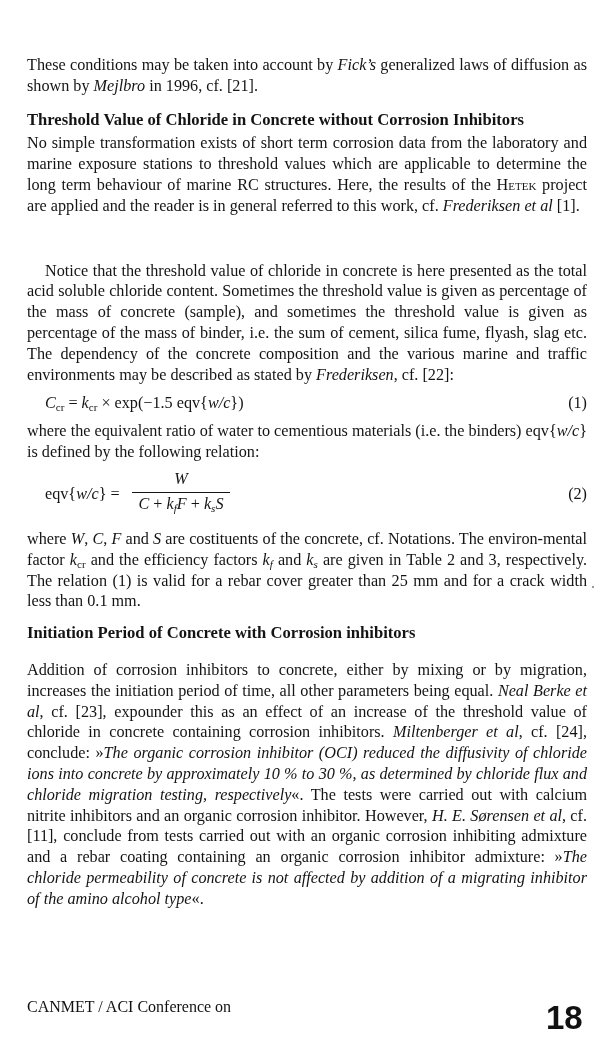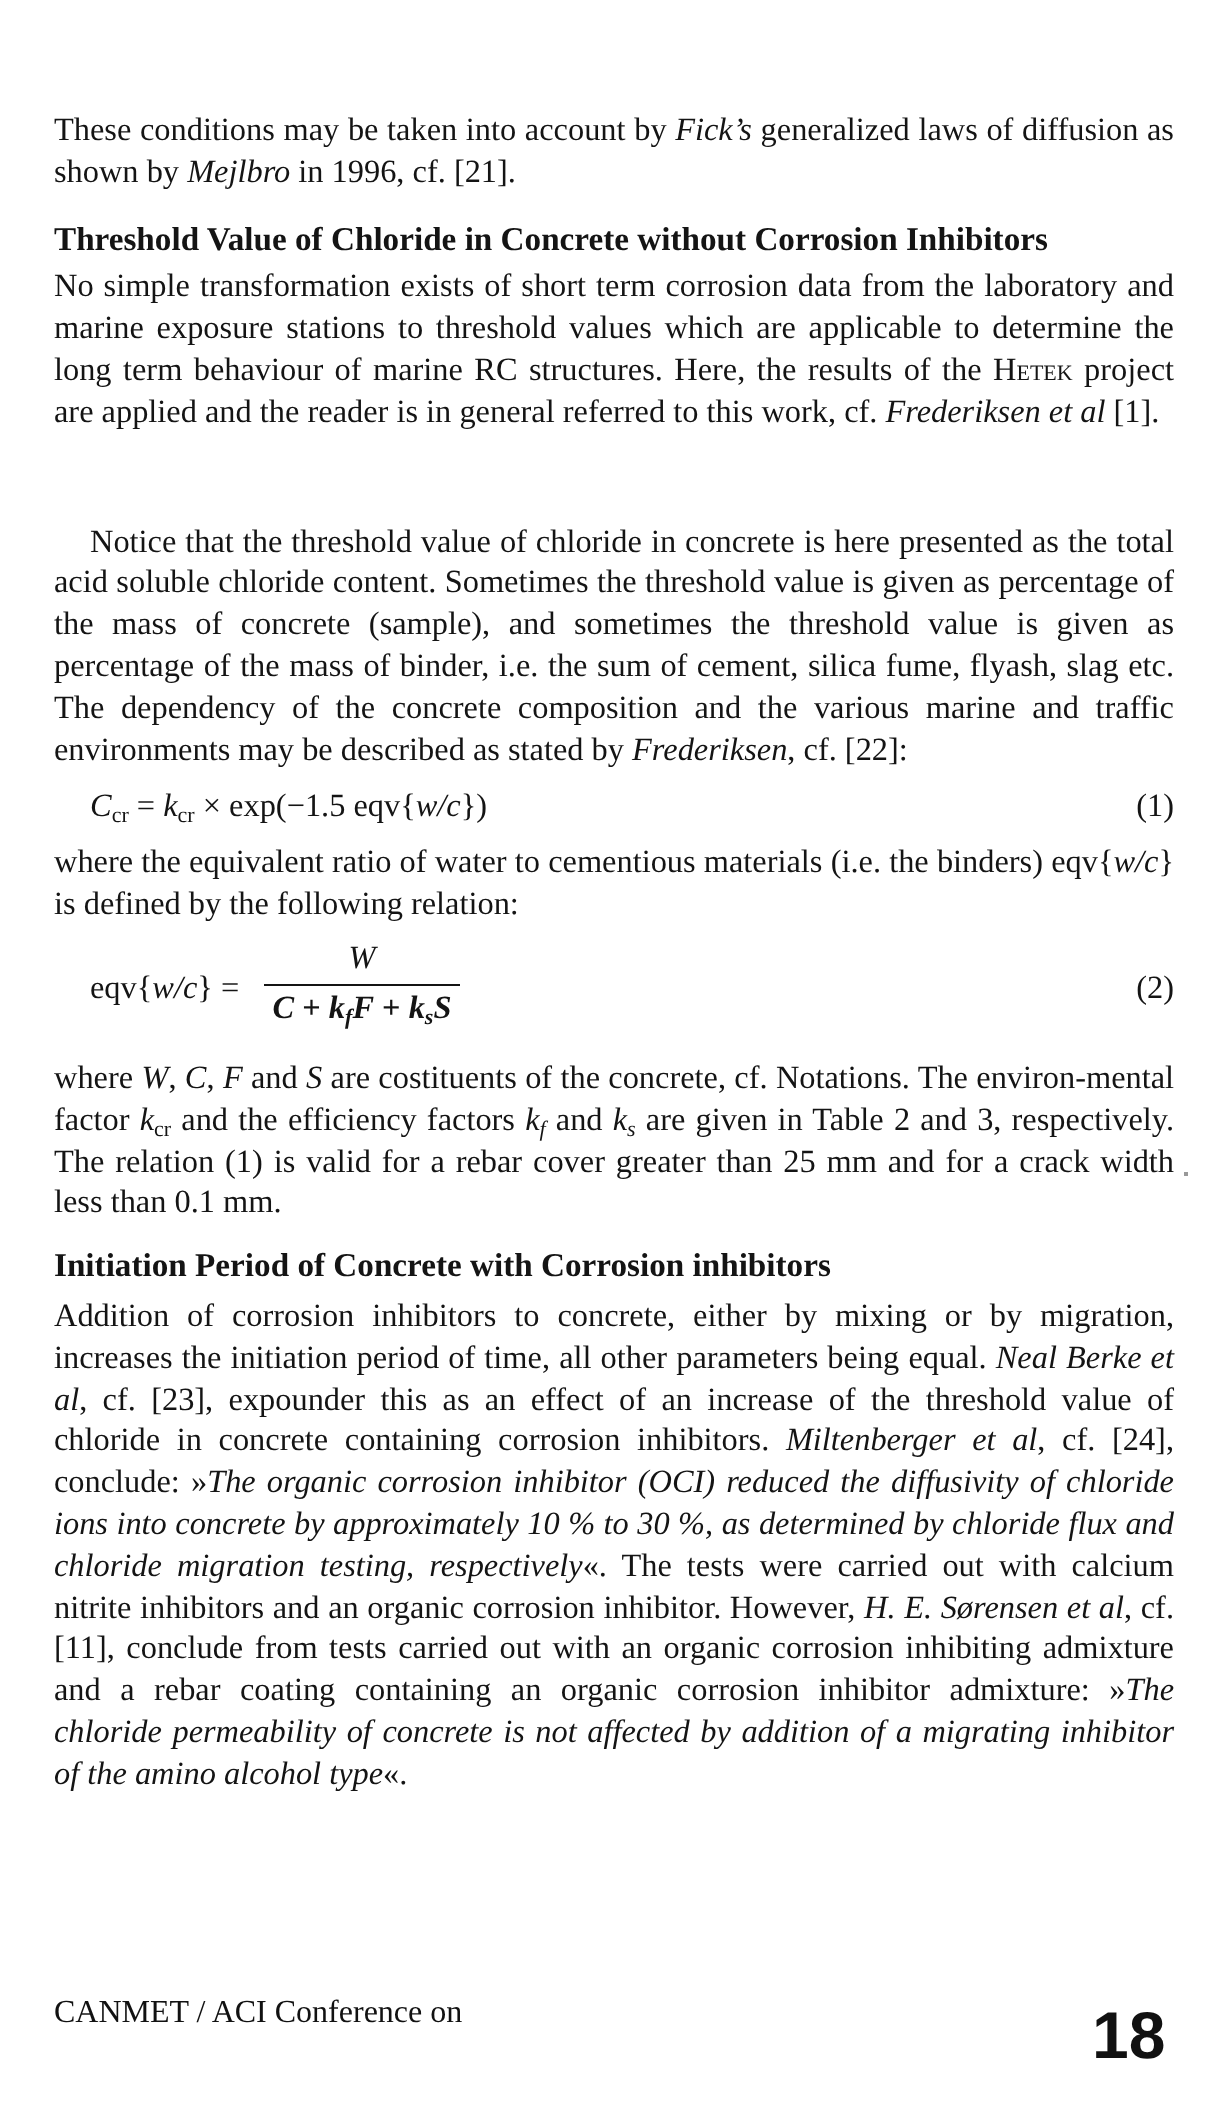--- a/index.html
+++ b/index.html
@@ -3,29 +3,29 @@
 <meta charset="utf-8">
 <style>
   html, body { margin: 0; padding: 0; background: #ffffff; }
   body { width: 614px; height: 1063px; position: relative; overflow: hidden; color: #141414; }
   .page { position: absolute; left: 27px; top: 55px; width: 560px;
           font-family: "Liberation Serif", serif; font-size: 16.2px; line-height: 20.8px; }
   p { margin: 0; text-align: justify; }
   .indent { text-indent: 18px; margin-top: 44px; }
   h2 { font-family: Liberation Serif, serif; font-weight: bold; font-size: 16.6px; margin: 0; line-height: 20.8px; }
   .h-1 { margin-top: 13px; margin-bottom: 3px; }
-  .h-2 { margin-top: 11px; margin-bottom: 4px; }
+  .h-2 { margin-top: 11px; margin-bottom: 16px; }
   .eq { position: relative; height: 30px; margin: 4px 0 2px 0; }
   .eq .expr { position: absolute; left: 18px; top: 4px; font-style: normal; white-space: nowrap; }
   .eq .num { position: absolute; right: 0; top: 4px; }
   .eq2 { position: relative; height: 50px; margin: 6px 0 10px 0; }
   .eq2 .lhs { position: absolute; left: 18px; top: 15px; white-space: nowrap; }
   .frac { position: absolute; left: 105px; top: 0; text-align: center; width: 98px; }
   .frac .numer { display: block; border-bottom: 1px solid #141414; padding-bottom: 2px; font-style: italic; }
-  .frac .denom { display: block; padding-top: 1px; white-space: nowrap; font-weight: bold; }
+  .frac .denom { display: block; padding-top: 1px; white-space: nowrap; }
   .eq2 .num { position: absolute; right: 0; top: 15px; }
   i, .it { font-style: italic; }
   sub { font-size: 11px; vertical-align: -3px; line-height: 0; }
   .sc { font-variant: small-caps; }
   .footer { position: absolute; left: 27px; top: 1001px; font-family: Liberation Serif, serif;
             font-size: 16px; line-height: 12.4px; color: #111; }
   .footer .l2 { font-style: italic; }
   .pagenum { position: absolute; left: 546px; top: 1000px; font-family: "Liberation Sans", sans-serif;
              font-weight: bold; font-size: 33px; line-height: 36px; color: #111; }
   .stray { position: absolute; left: 592px; top: 586px; width: 2px; height: 2px; background: #999; }

